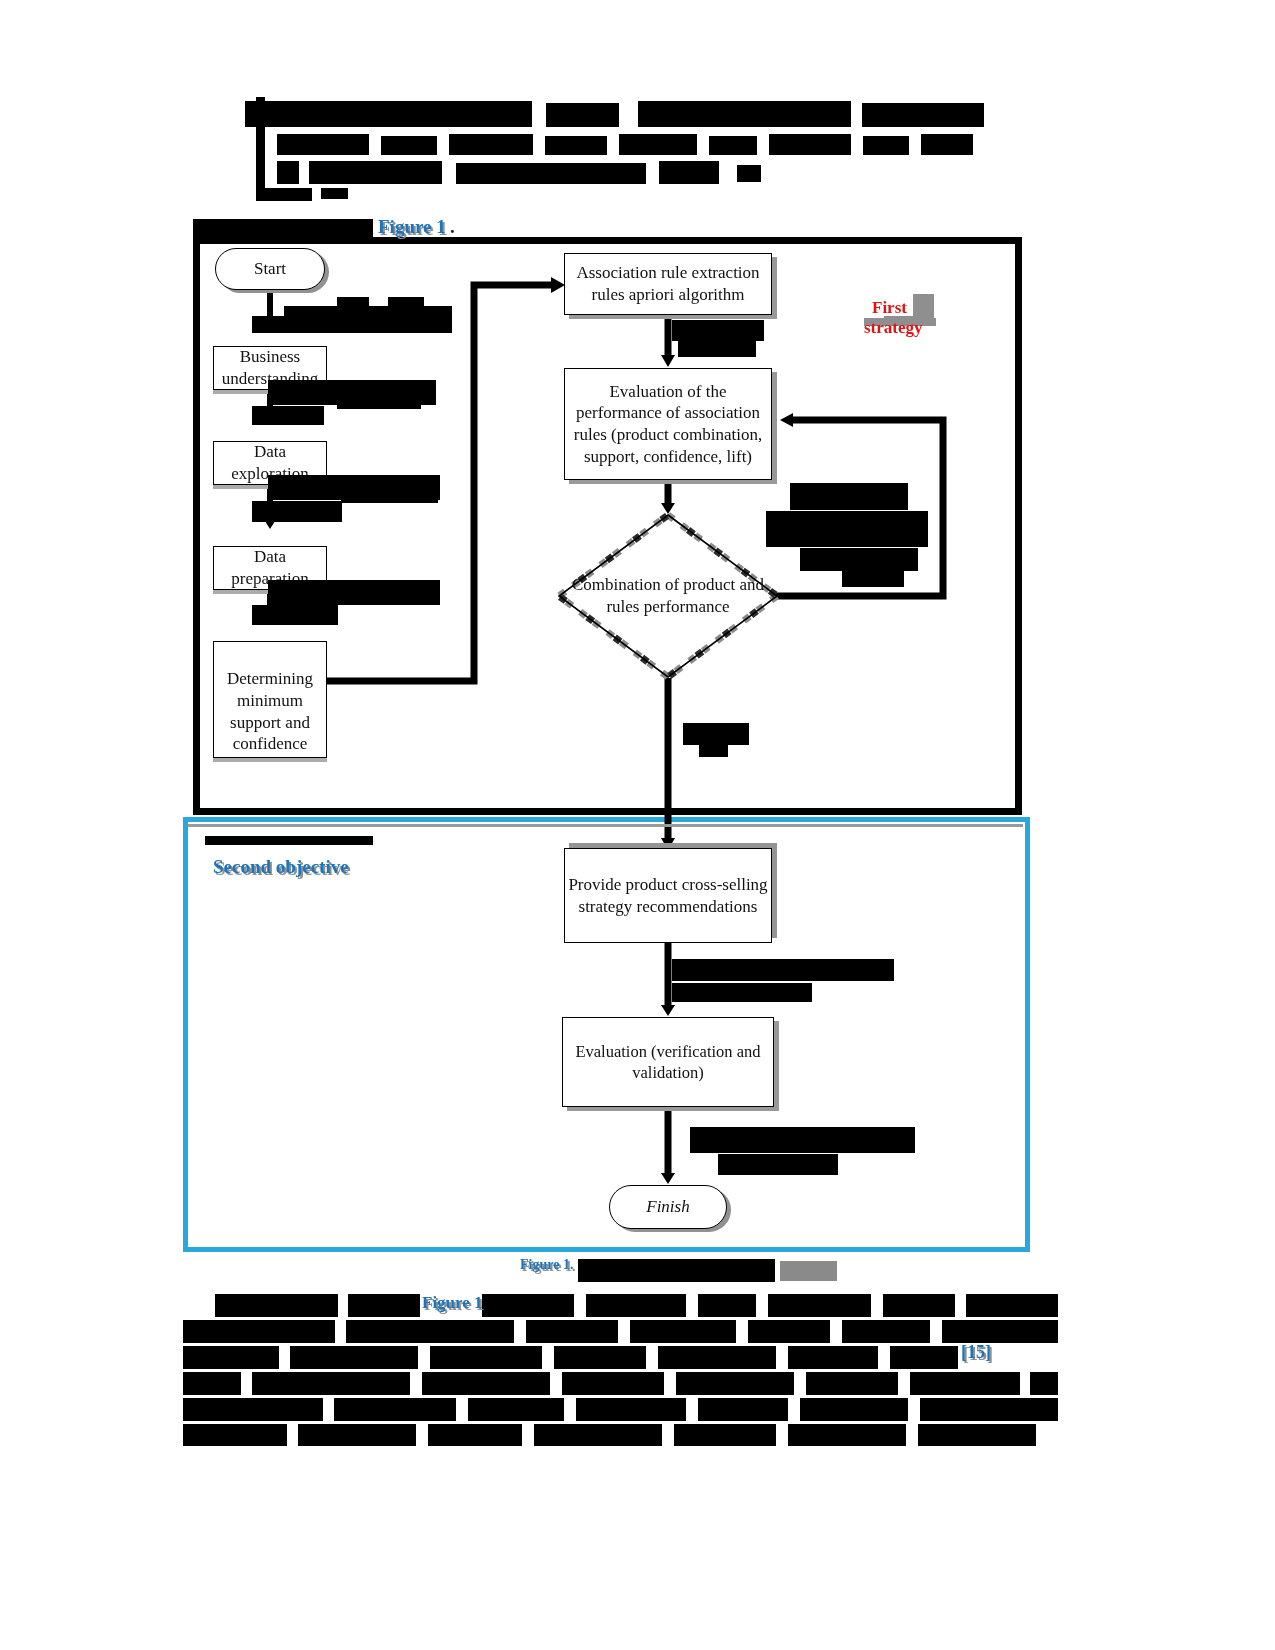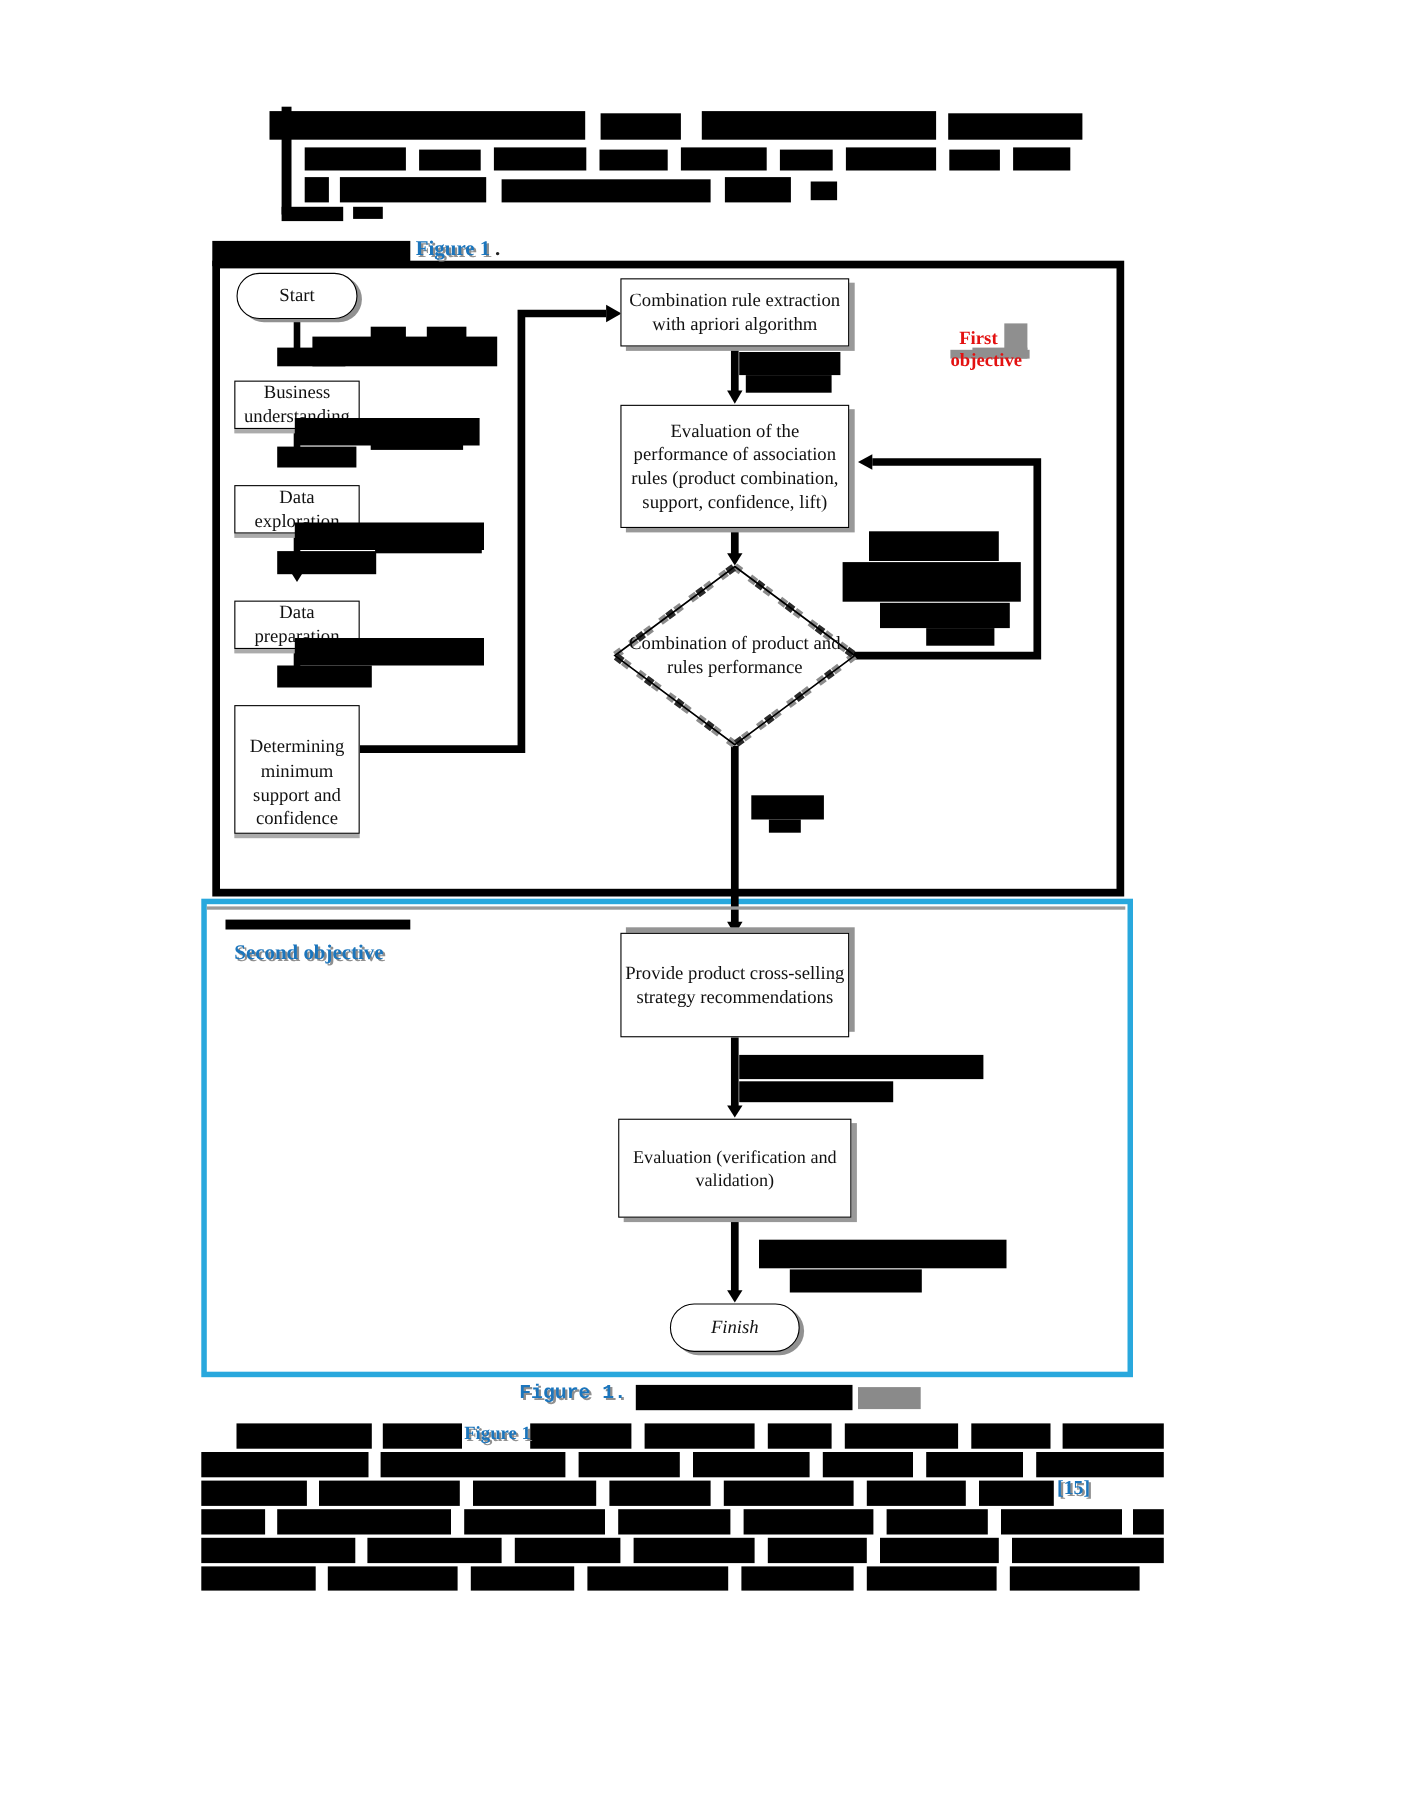--- a/index.html
+++ b/index.html
@@ -51,21 +51,21 @@
   }
   .redaction{position:absolute;z-index:3;background:var(--black);}
   .bluelink{
     position:absolute;z-index:4;color:var(--blue);
     font-weight:bold;text-shadow:2px 2px 0 #8f8f8f;
     white-space:nowrap;
   }
   #header-figure-ref{left:378px;top:216px;font-size:19px;}
   #header-figure-suffix{position:absolute;z-index:4;left:450px;top:216px;font-size:19px;color:#222;font-weight:bold;}
   #second-objective{left:213px;top:856px;font-size:19px;}
-  #caption-figure-label{left:472px;top:1257px;font-size:18px;font-family:Liberation Mono, monospace;}
+  #caption-figure-label{left:520px;top:1257px;font-size:14px;}
   #body-figure-ref{left:422px;top:1293px;font-size:17px;}
   #body-citation{left:961px;top:1342px;font-size:18px;}
   #first-objective{position:absolute;left:856px;top:292px;width:86px;height:50px;z-index:2;}
   #first-objective .hl{position:absolute;background:#8f8f8f;}
   #first-objective .hl1{left:57px;top:2px;width:21px;height:24px;}
   #first-objective .hl2{left:28px;top:24px;width:50px;height:10px;}
   #first-objective .hl3{left:8px;top:26px;width:72px;height:8px;}
   #first-objective .rtxt{
     position:absolute;color:var(--red);font-weight:bold;font-size:17px;
     white-space:nowrap;z-index:2;
@@ -121,21 +121,21 @@
   <div class="node shadow-b" id="node-exploration">
     <span>Data exploration</span>
   </div>
   <div class="node shadow-b" id="node-preparation">
     <span>Data preparation</span>
   </div>
   <div class="node shadow-b" id="node-min-support">
     <span>Determining minimum support and confidence</span>
   </div>
   <div class="node shadow-br" id="node-extraction">
-    <span>Combination rule extraction with apriori algorithm</span>
+    <span>Association rule extraction rules apriori algorithm</span>
   </div>
   <div class="node shadow-br" id="node-rule-evaluation">
     <span>Evaluation of the performance of association rules (product combination, support, confidence, lift)</span>
   </div>
 
   <div id="decision-wrap">
     <svg width="224" height="168" viewBox="0 0 224 168">
       <polygon points="112,3 221,84 112,165 3,84" fill="#ffffff" stroke="none"></polygon>
       <polygon points="112,3 221,84 112,165 3,84" fill="none" stroke="#8c8c8c" stroke-width="7" stroke-dasharray="7 10"></polygon>
       <polygon points="112,3 221,84 112,165 3,84" fill="none" stroke="#2b2b2b" stroke-width="7" stroke-dasharray="7 27" stroke-dashoffset="9"></polygon>
@@ -152,21 +152,21 @@
   </div>
   <div class="node terminator" id="node-finish">
     <span>Finish</span>
   </div>
 
   <div id="first-objective">
     <span class="hl hl1"></span>
     <span class="hl hl2"></span>
     <span class="hl hl3"></span>
     <span class="rtxt r1">First</span>
-    <span class="rtxt r2">objective</span>
+    <span class="rtxt r2">strategy</span>
   </div>
   <span class="bluelink" id="second-objective">Second objective</span>
 
   <span class="bluelink" id="header-figure-ref">Figure 1</span>
   <span id="header-figure-suffix">.</span>
   <span class="bluelink" id="caption-figure-label">Figure 1.</span>
   <span class="bluelink" id="body-figure-ref">Figure 1</span>
   <span class="bluelink" id="body-citation">[15]</span>
 
   <div id="redaction-layer">

